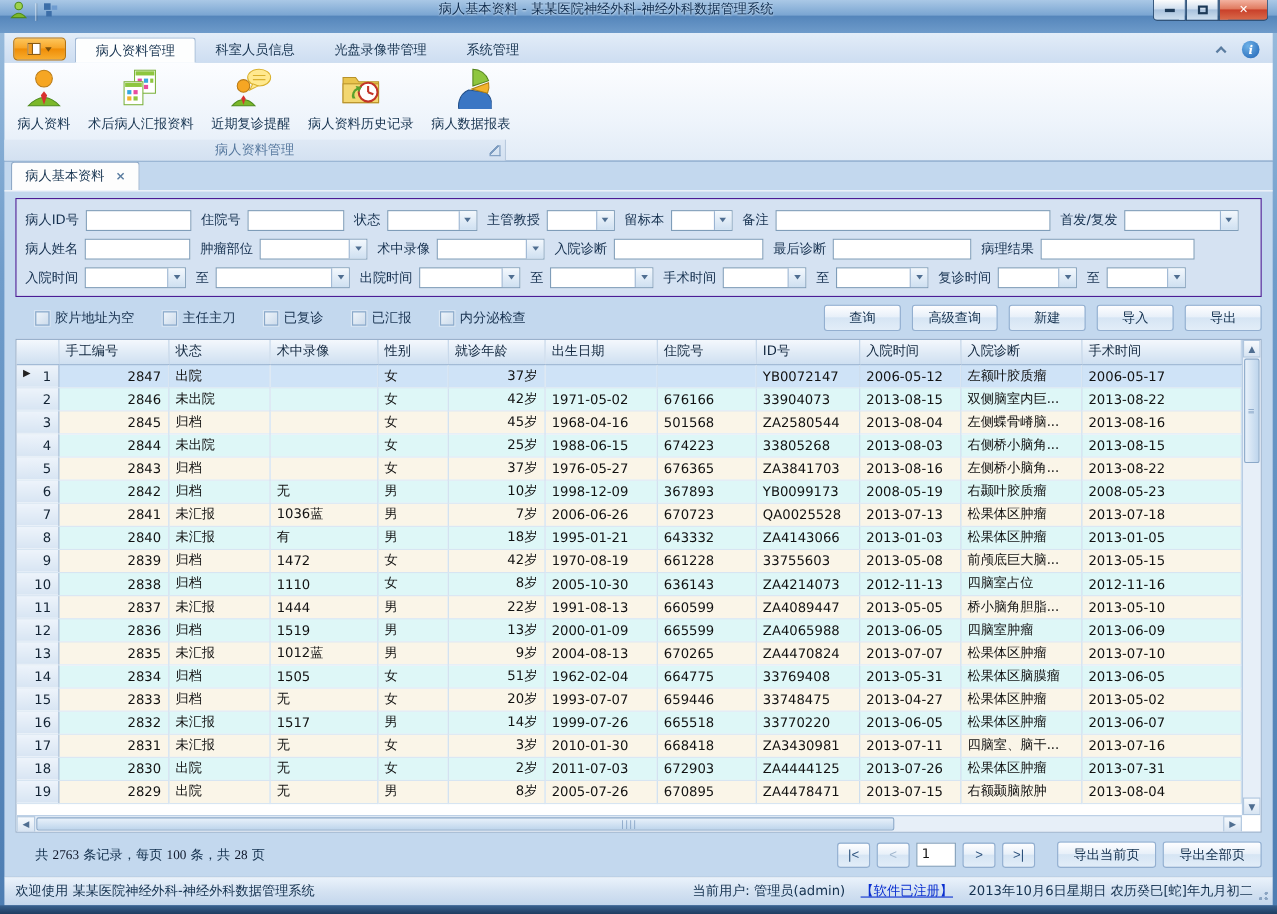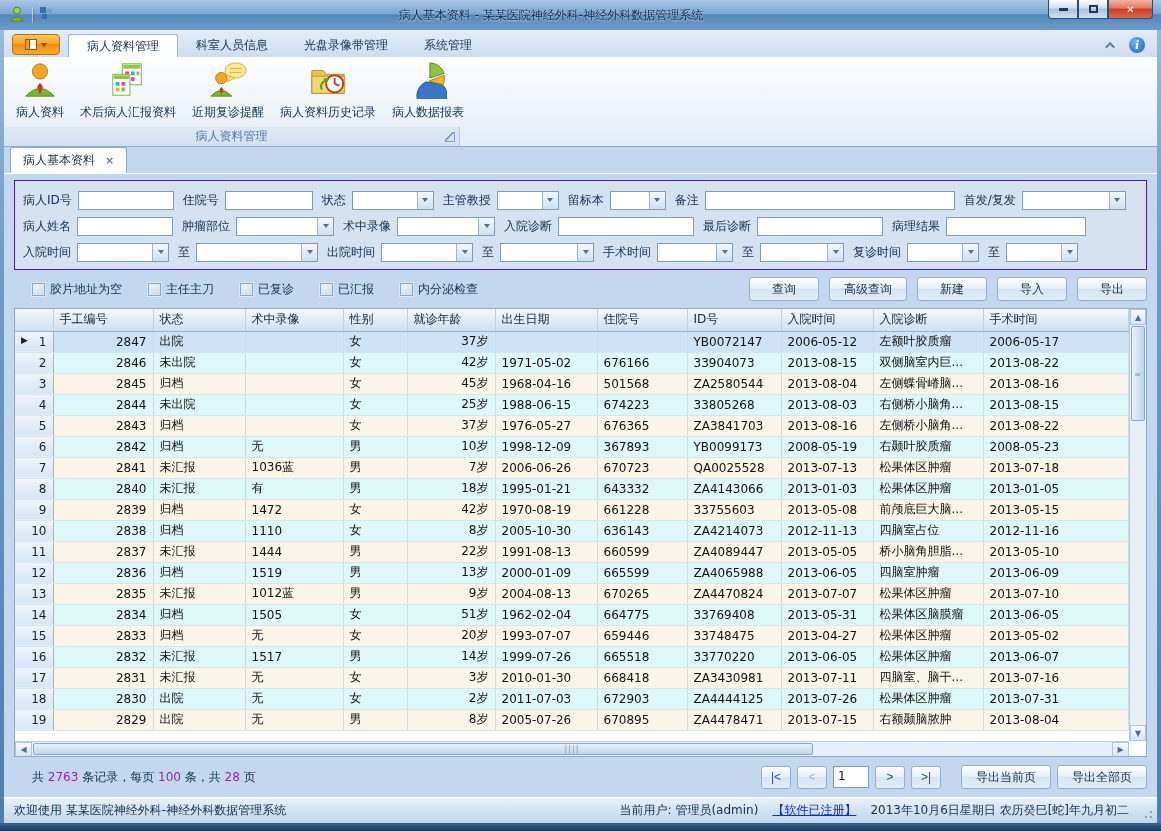--- a/index.html
+++ b/index.html
@@ -2,21 +2,21 @@
 <html><head>
 <meta charset="utf-8">
 <style>
   * { box-sizing: border-box; margin:0; padding:0; }
   html,body { width:1161px; height:831px; }
   body { font-family:"DejaVu Sans","Liberation Sans",sans-serif; font-size:12px; color:#17314f; overflow:hidden; }
   .window { position:relative; width:1161px; height:831px;
     background:linear-gradient(180deg,#9cbede 0%,#6f9cca 30%,#4d7db2 100%); }
 
   
-  .titlebar { position:absolute; top:0; left:0; right:0; height:30px; display:flex; align-items:center;
+  .titlebar { position:absolute; top:0; left:0; right:0; height:30px; display:flex; align-items:flex-start;
     background:linear-gradient(180deg,#aac8e6 0%,#7ba6d2 45%,#5586bb 50%,#6e9bca 100%); }
   .tb-left { display:flex; align-items:center; gap:6px; padding-left:8px; }
   .tb-sep { width:1px; height:16px; background:rgba(255,255,255,.5); box-shadow:1px 0 0 rgba(0,0,0,.15); }
   .tb-title { flex:1; text-align:center; color:#0d2b4e; text-shadow:0 1px 2px rgba(255,255,255,.7); font-size:12px; }
   .tb-controls { display:flex; padding-right:8px; align-self:flex-start; }
   .wbtn { width:30px; height:19px; border:1px solid #2d4e73; border-top:none; display:flex; align-items:center; justify-content:center;
     background:linear-gradient(180deg,#fdfdfd 0%,#cfdeee 45%,#a9c2dd 50%,#cfe0f0 100%); color:#20405f; font-size:10px; }
   .wbtn.min { border-radius:0 0 0 4px; }
   .wbtn.close { width:45px; border-radius:0 0 4px 0;
     background:linear-gradient(180deg,#f3b2a0 0%,#e07a5f 45%,#c9402a 50%,#d96a4a 100%); color:#fff; font-weight:bold; }
@@ -98,33 +98,33 @@
   .vscroll .sbtn { width:100%; height:16px; }
   .vthumb { position:absolute; top:17px; left:1px; right:1px; height:95px; border:1px solid #8aa8c8; border-radius:2px;
     background:linear-gradient(90deg,#e8f1fa,#bed5ec); }
   .hthumb { height:12px; flex:0 0 780px; margin:0 1px; border:1px solid #8aa8c8; border-radius:2px; background:linear-gradient(180deg,#e8f1fa,#bed5ec); }
   .ridges { position:absolute; left:50%; top:50%; transform:translate(-50%,-50%); color:#7d9cc0; font-size:8px; letter-spacing:1px; }
   .vscroll .sbtn.bot { position:absolute; bottom:0; }
 
   
   .footrow { height:40px; display:flex; align-items:center; padding:0 10px; }
   .recinfo { padding-left:18px; color:#13304e; }
-  .recinfo .num { color:#a21caf; }
+  .recinfo .num { color:#0f172a;font-family:Liberation Serif, serif; }
   .pager { margin-left:auto; display:flex; align-items:center; gap:6px; }
   .pgbtn { min-width:30px; height:23px; border:1px solid #93afd0; border-radius:3px; color:#2b517c; text-align:center; line-height:21px;
     background:linear-gradient(180deg,#fefeff 0%,#e8f0f9 45%,#d6e5f4 50%,#e2edf8 100%); font-size:12px; }
   .pgbtn.disabled { color:#9fb6cd; }
   .pginput { width:36px; height:22px; border:1px solid #7f9db9; background:#fff; text-align:left; padding:2px 4px; color:#111; }
   .pgexport { margin-left:14px; }
 
   
   .statusbar { position:absolute; left:4px; right:4px; bottom:8px; height:26px; display:flex; align-items:center;
     background:linear-gradient(180deg,#eaf2fb 0%,#d4e2f2 50%,#c3d6ec 100%); border-top:1px solid #fff; color:#13304e; }
   .sb-left { padding-left:10px; }
-  .sb-right { margin-left:auto; display:flex; align-items:center; gap:14px; padding-right:28px; }
+  .sb-right { margin-left:auto; display:flex; align-items:center; gap:14px; padding-right:18px; }
   .sb-reg { color:#0a2fd0; font-weight:normal; text-decoration:underline; }
   .grip { position:absolute; right:4px; bottom:4px; width:12px; height:12px;
     background:
       radial-gradient(circle at 10px 10px,#8aa4c2 1.4px,transparent 1.6px),
       radial-gradient(circle at 10px 5px,#8aa4c2 1.4px,transparent 1.6px),
       radial-gradient(circle at 5px 10px,#8aa4c2 1.4px,transparent 1.6px); }
   .bottomstrip { position:absolute; left:0; right:0; bottom:0; height:8px; background:linear-gradient(180deg,#39618f,#1e3c60); }
 </style>
 </head>
 <body>

